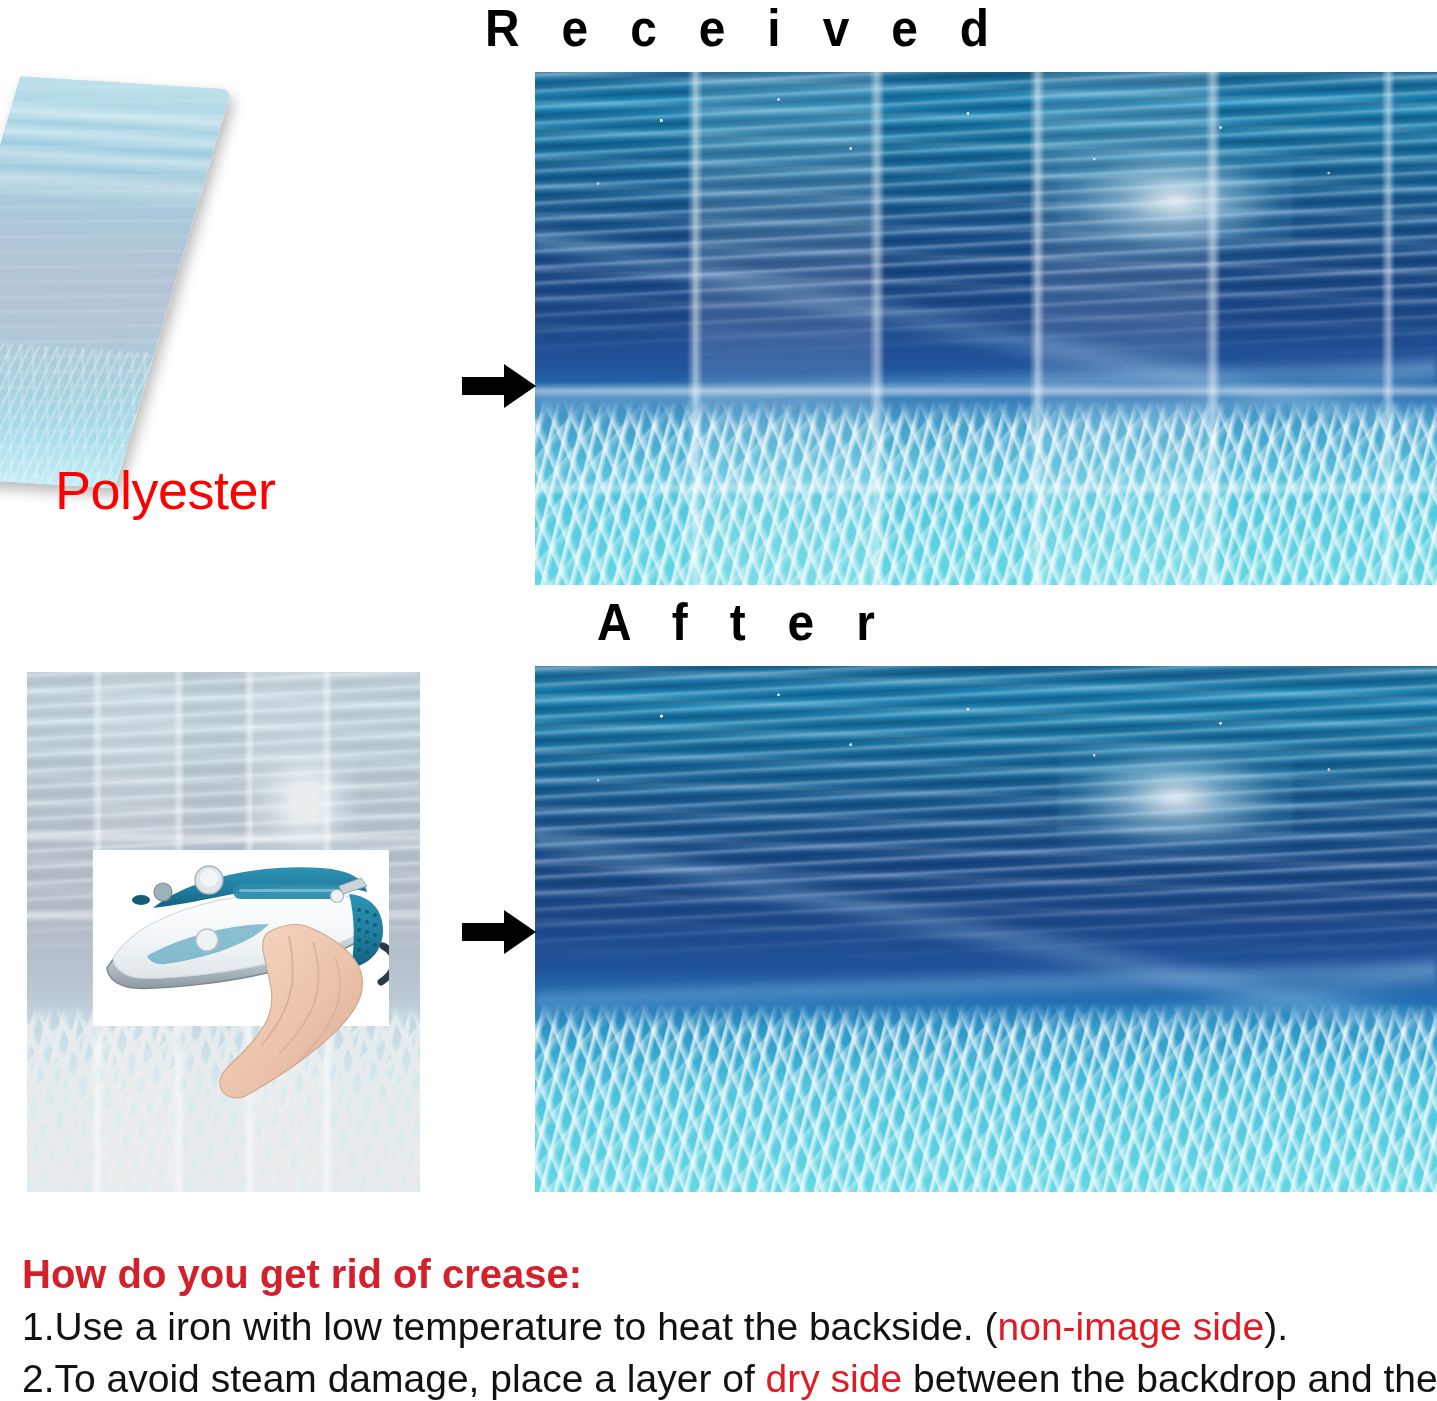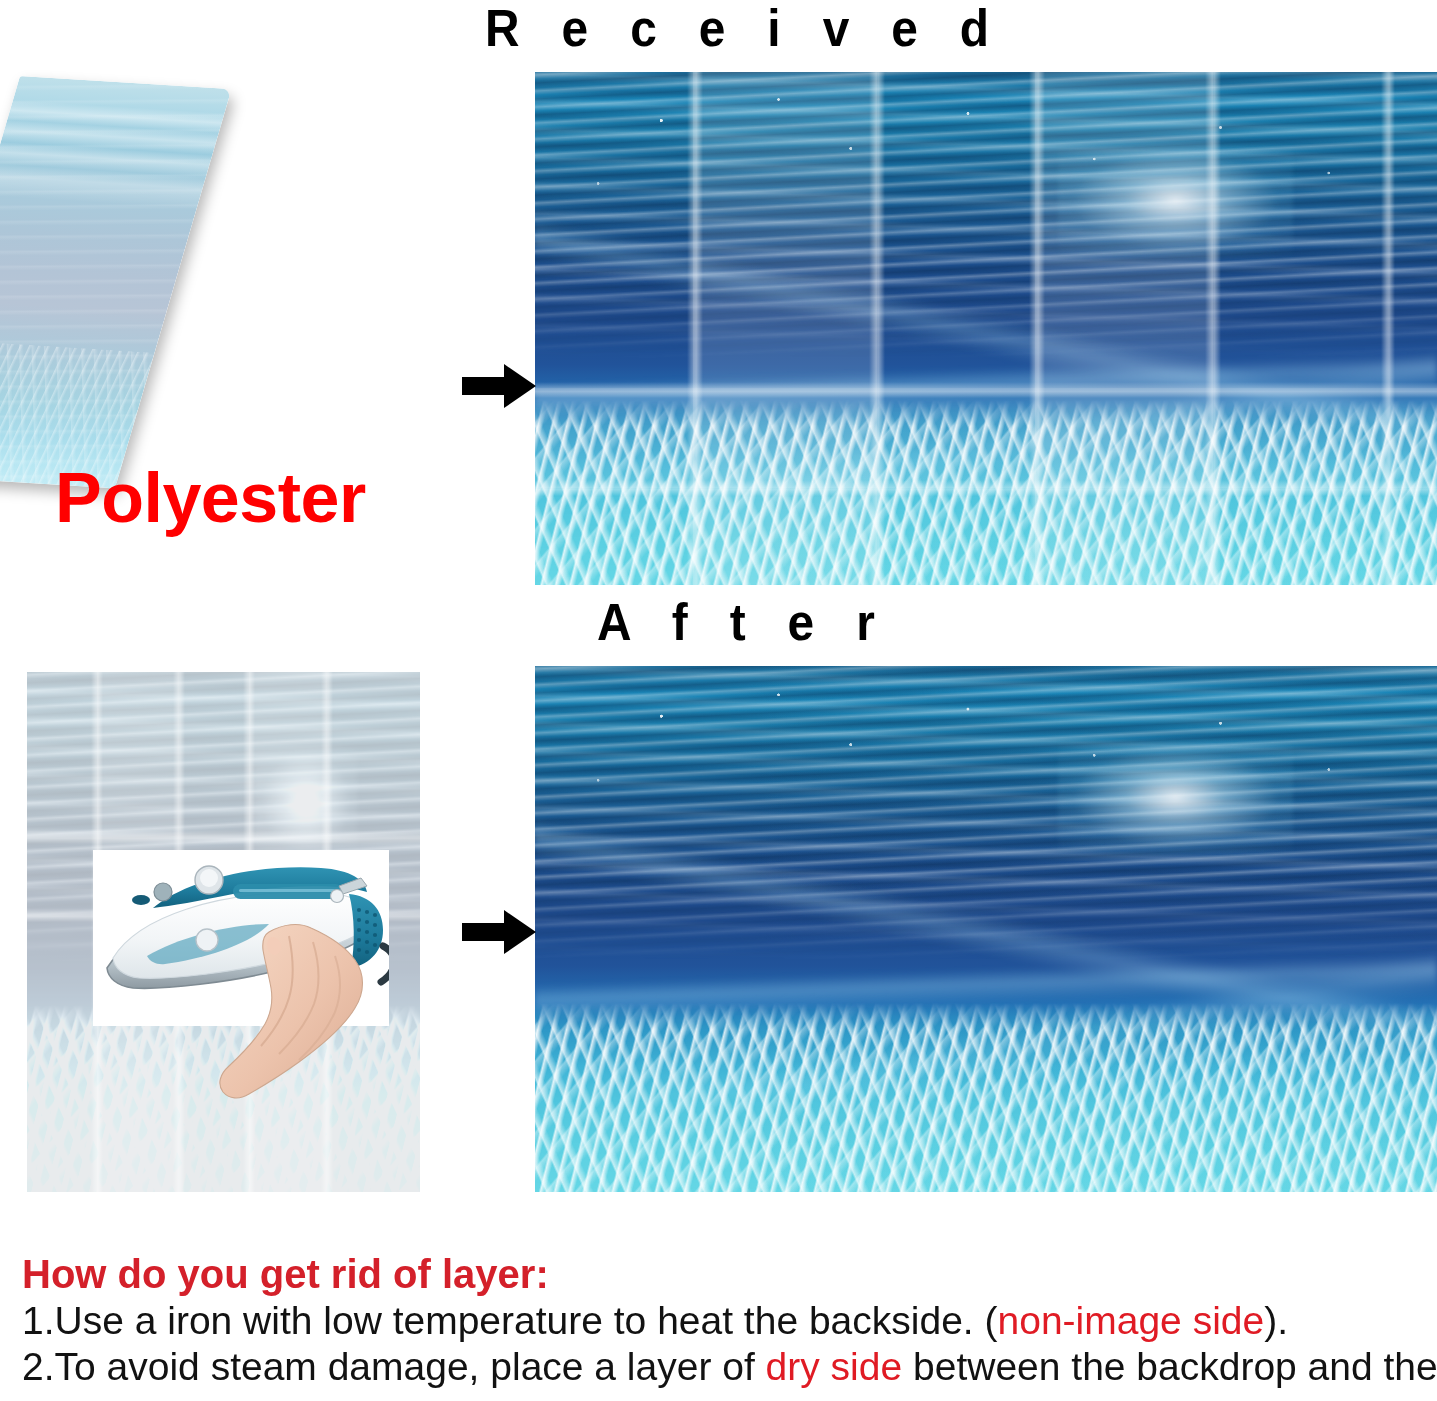--- a/index.html
+++ b/index.html
@@ -37,23 +37,23 @@
     left: 597px;
     top: 596px;
     font-size: 52px;
   }
 
   
   #polyester-label {
     position: absolute;
     left: 55px;
     top: 463px;
-    font-size: 70px;
+    font-size: 54px;
     line-height: 1;
-    font-weight: bold;
+    font-weight: normal;
     letter-spacing: -0.5px;
     white-space: nowrap;
     z-index: 6;
   }
 
   
   .arrow {
     position: absolute;
     z-index: 5;
   }
@@ -350,21 +350,21 @@
     letter-spacing: 0px;
     white-space: nowrap;
   }
   .instruction-line {
     font-family: "Liberation Sans Narrow", "Liberation Sans", sans-serif;
     font-size: 39px;
     font-weight: normal;
     color: #121212;
     line-height: 1.14;
     white-space: nowrap;
-    margin-top: 2px;
+    margin-top: 8px;
   }
   .red { color: #e01b24; }
 </style>
 </head>
 <body>
 
 <div class="section-label" id="label-received">R e c e i v e d</div>
 
 <div id="fabric-roll-wrap">
   <div id="fabric-roll"></div>
@@ -519,21 +519,21 @@
 <div class="ocean" id="img-after">
   <div class="water"></div>
   <div class="ripples"></div>
   <div class="glint"></div>
   <div class="rays"></div>
   <div class="bubbles"></div>
   <div class="floor"></div>
 </div>
 
 <div id="instructions">
-  <div id="instructions-heading">How do you get rid of layer:</div>
+  <div id="instructions-heading">How do you get rid of crease:</div>
 
   <div class="instruction-line">
     <span>1.</span><span>Use a iron with low temperature to heat the backside. (</span><span class="red">non-image side</span><span>).</span>
   </div>
 
   <div class="instruction-line">
     <span>2.</span><span>To avoid steam damage, place a layer of </span><span class="red">dry side</span><span> between the backdrop and the iron.</span>
   </div>
 </div>
 

